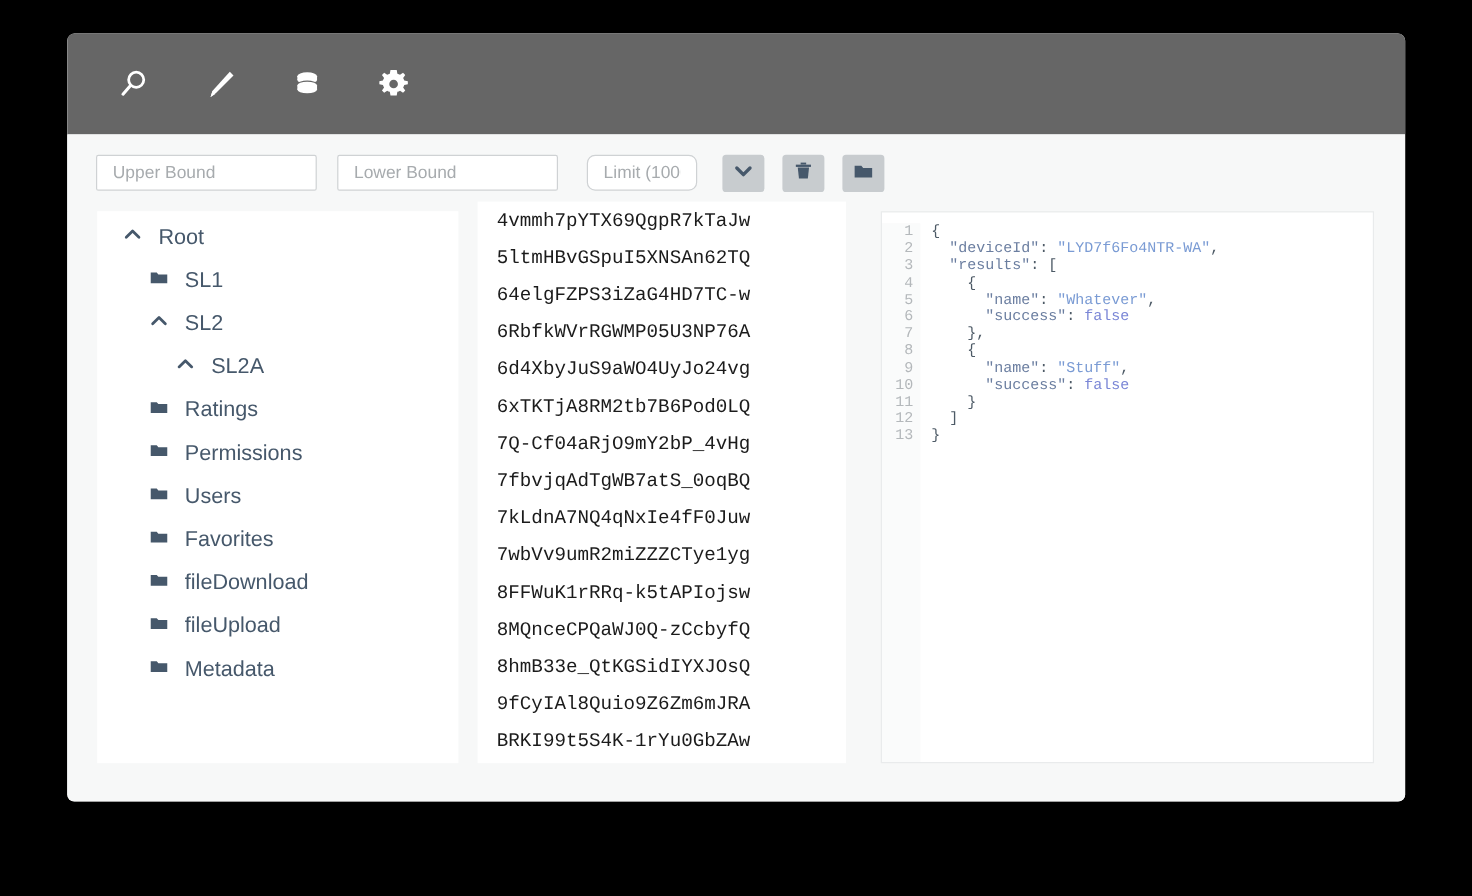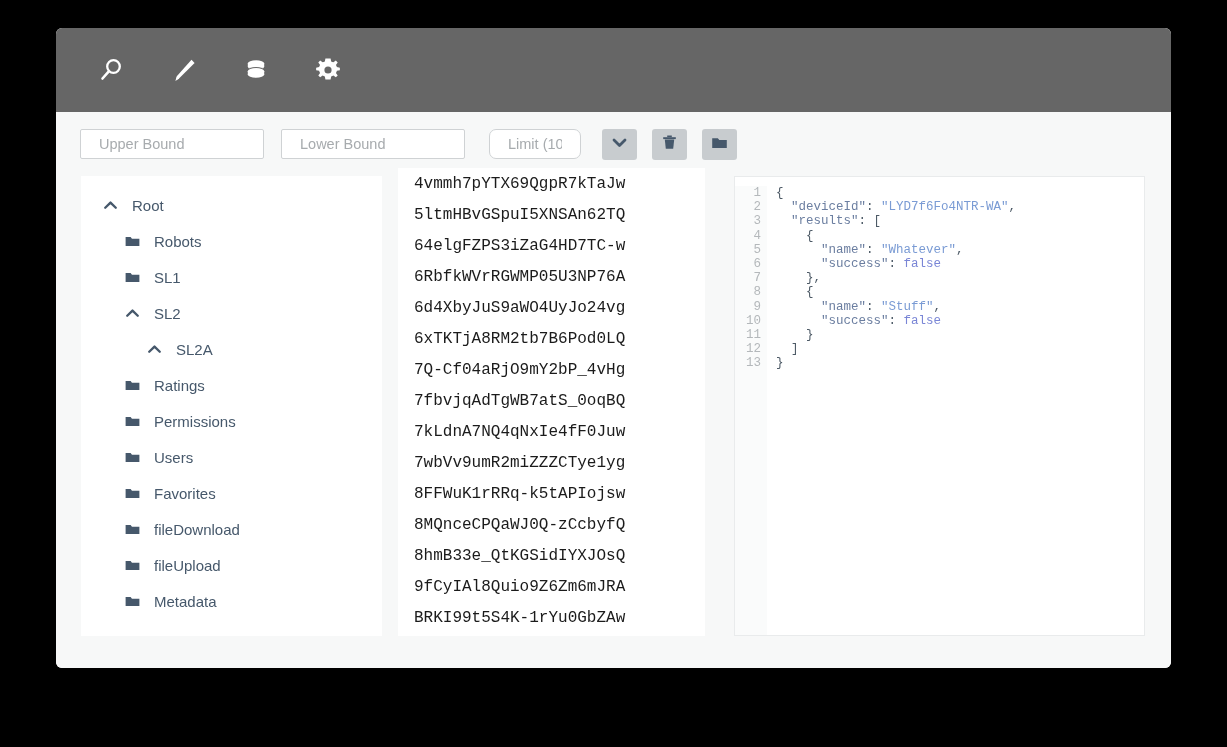--- a/index.html
+++ b/index.html
@@ -43,21 +43,21 @@
     gap: 0;
   }
   .filter-input {
     height: 30px;
     border: 1px solid #cfd2d4;
     background: #ffffff;
     border-radius: 2px;
     font-family: "Liberation Sans", sans-serif;
     font-size: 14.5px;
     color: #3f4a56;
-    padding: 0 18px;
+    padding: 0 13px;
     outline: none;
   }
   .filter-input::placeholder { color: #a7abae; }
   #upper-bound-input { width: 184px; margin-right: 17px; }
   #lower-bound-input { width: 184px; margin-right: 24px; }
   #limit-input { width: 92px; margin-right: 21px; border-radius: 7px; }
   .icon-btn {
     width: 35px; height: 31px;
     background: #c8cccf;
     border: none;
@@ -78,22 +78,22 @@
     background: #ffffff;
     overflow: hidden;
   }
   #tree-panel { left: 25px; top: 0px; width: 301px; height: 460px; }
   #list-panel { left: 342px; top: -8px; width: 307px; height: 468px; }
   #code-panel { left: 678px; top: 0px; width: 411px; height: 460px; border: 1px solid #e9ebec; }
   
   .tree-item {
     height: 36px;
     display: flex;
-    align-items: center;
-    font-size: 15px;
+    align-items: flex-start;
+    font-size: 18px;
     color: #46586b;
     cursor: pointer;
     padding-left: 21px;
   }
   .tree-item.depth-0 { padding-left: 21px; }
   .tree-item.depth-1 { padding-left: 43px; }
   .tree-item.depth-2 { padding-left: 65px; }
   .tree-item .tw { width: 24px; display: flex; align-items: center; }
   .tree-item .label { margin-left: 6px; white-space: nowrap; }
   .tree-item.selected .label { color: #4a90d9; }
@@ -215,28 +215,20 @@
 
     <div class="panel" id="tree-panel">
       <div id="tree-scroll">
           <div class="tree-item depth-0">
             <span class="tw">
               <svg width="17" height="17" viewBox="0 0 19 19">
                 <polyline points="3.6,12 9.5,6.2 15.4,12" fill="none" stroke="#46586b" stroke-width="2.6" stroke-linecap="round" stroke-linejoin="round"></polyline>
               </svg>
             </span>
             <span class="label">Root</span>
-          </div>
-          <div class="tree-item depth-1">
-            <span class="tw">
-              <svg width="17" height="17" viewBox="0 0 19 19">
-                <path d="M1.8 4.6 h5.6 l1.5 1.8 h8.3 v8.2 h-15.4 z" fill="#46586b"></path>
-              </svg>
-            </span>
-            <span class="label">Robots</span>
           </div>
           <div class="tree-item depth-1">
             <span class="tw">
               <svg width="17" height="17" viewBox="0 0 19 19">
                 <path d="M1.8 4.6 h5.6 l1.5 1.8 h8.3 v8.2 h-15.4 z" fill="#46586b"></path>
               </svg>
             </span>
             <span class="label">SL1</span>
           </div>
           <div class="tree-item depth-1">

